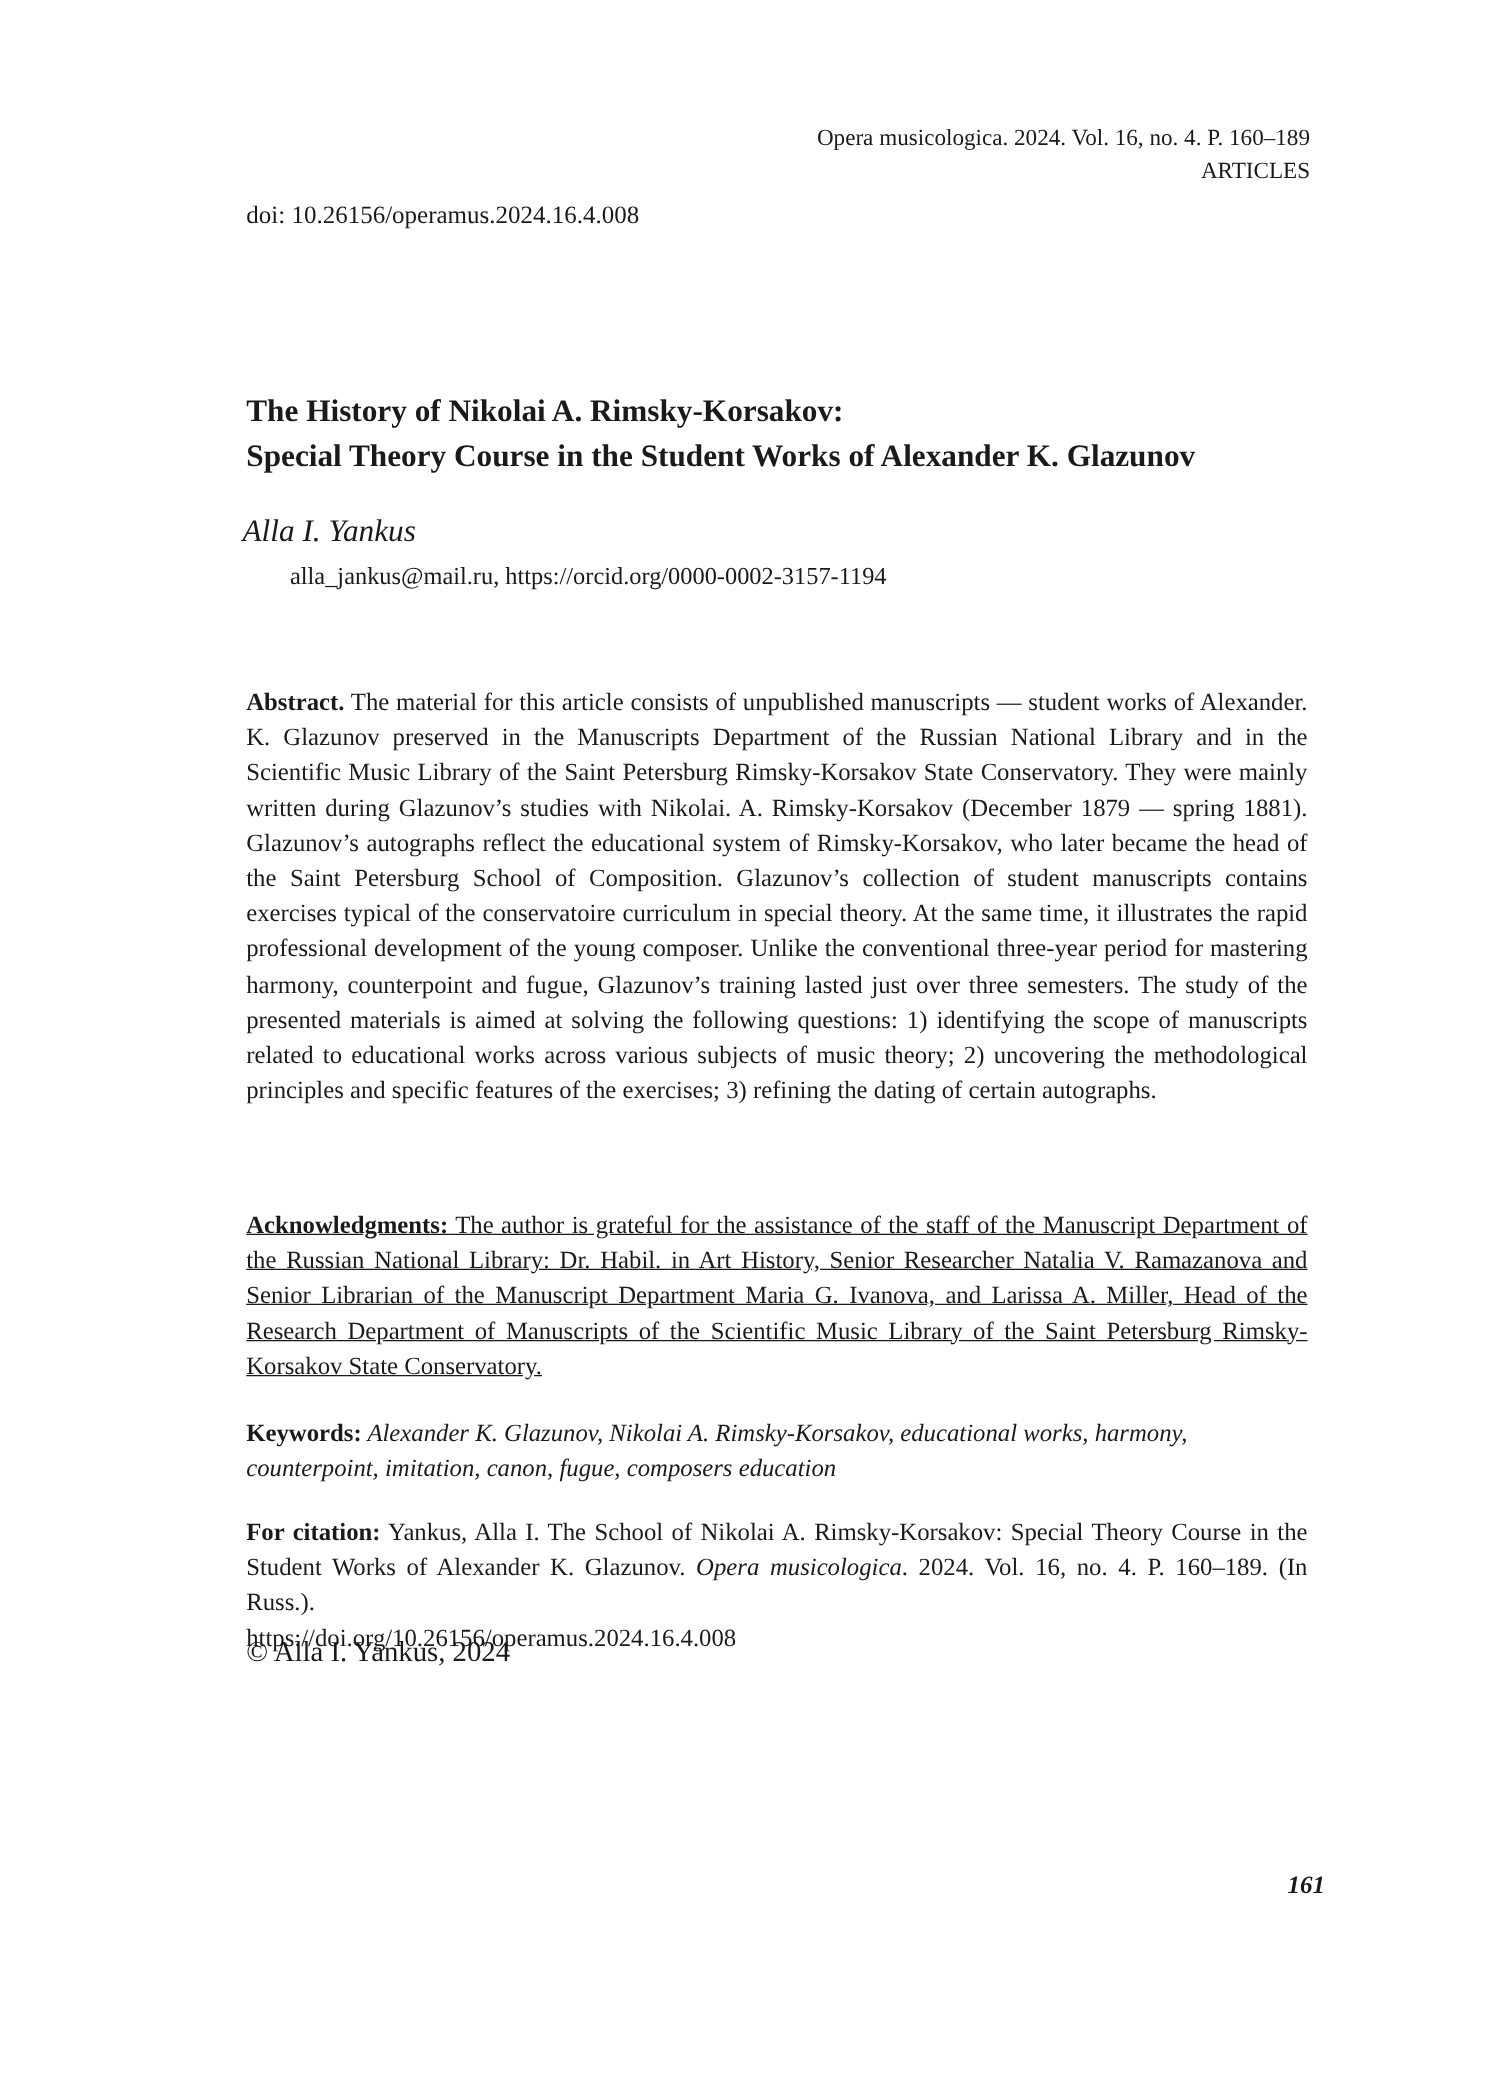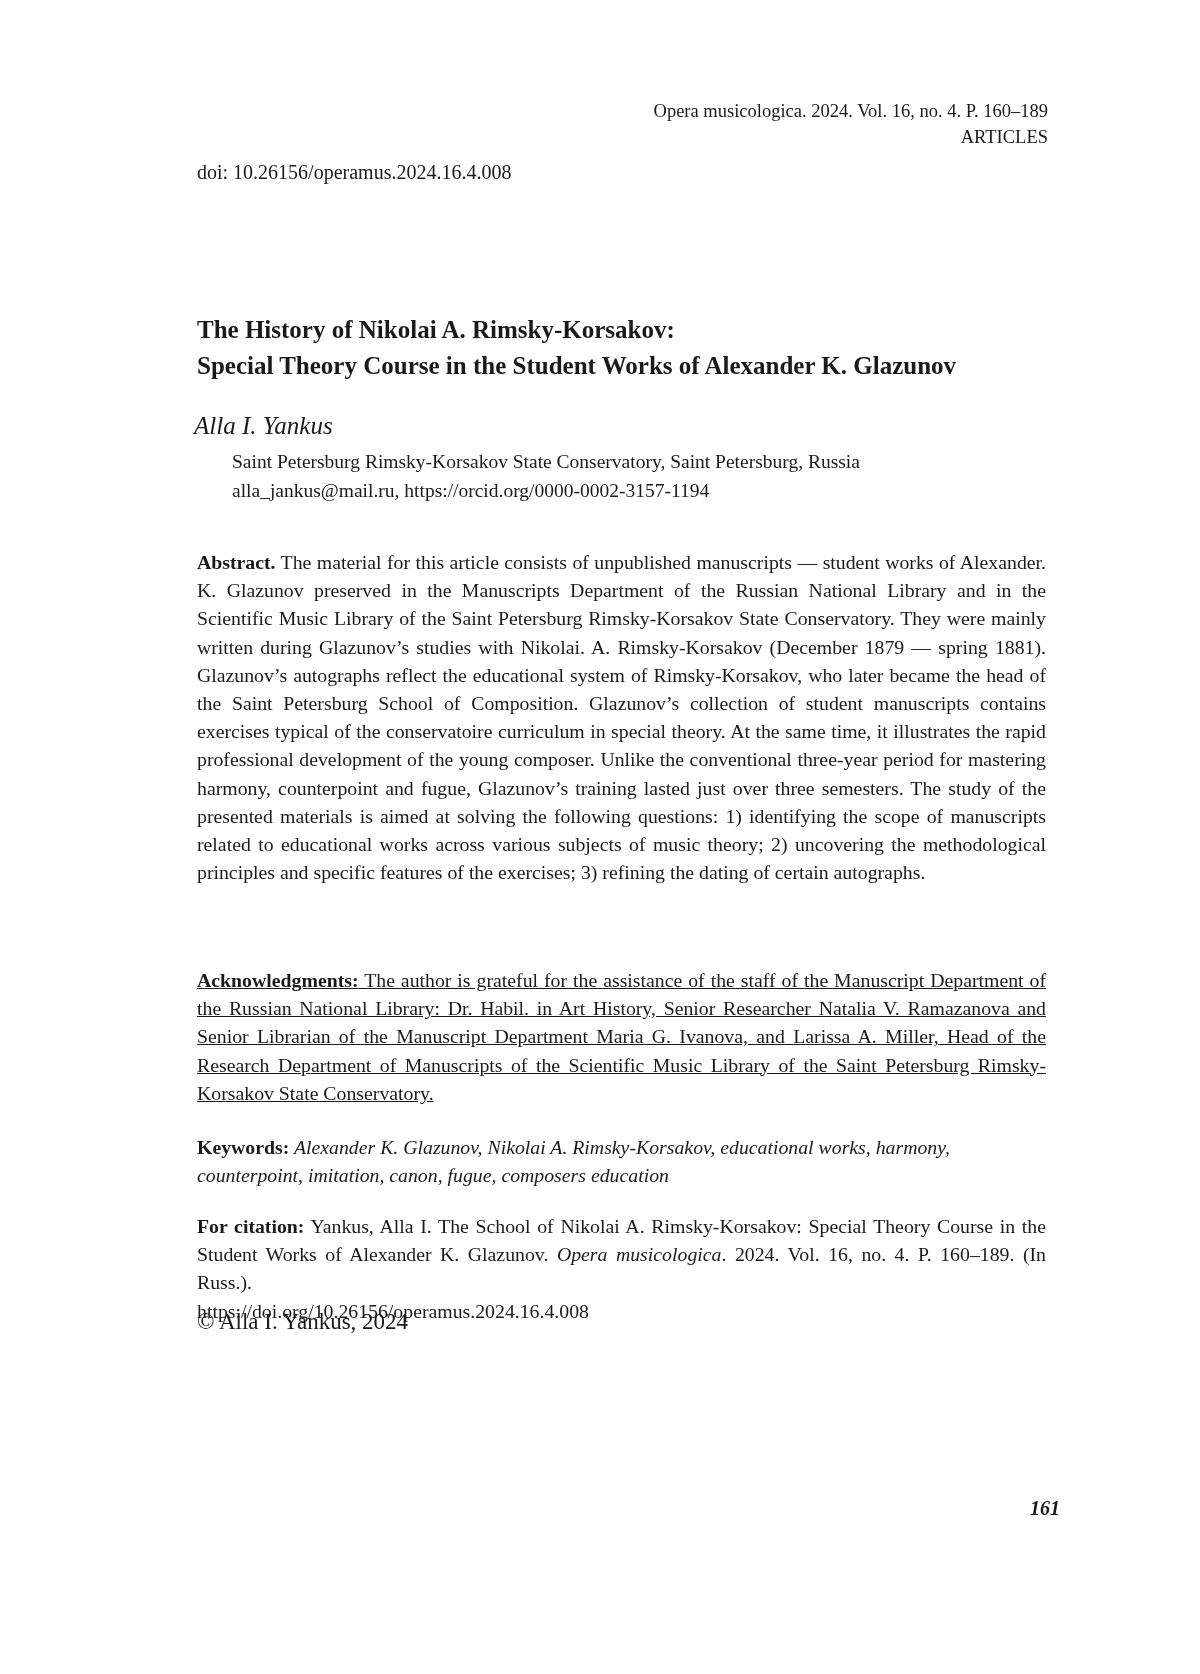--- a/index.html
+++ b/index.html
@@ -49,21 +49,20 @@
   <div>doi: 10.26156/operamus.2024.16.4.008</div>
 </div>
 
 <div class="abs title">
   <div>The History of Nikolai A. Rimsky-Korsakov:</div>
   <div>Special Theory Course in the Student Works of Alexander K. Glazunov</div>
 </div>
 
 <div class="abs author">Alla I. Yankus</div>
 <div class="abs affil">
-  <div>Saint Petersburg Rimsky-Korsakov State Conservatory, Saint Petersburg, Russia</div>
   <div>alla_jankus@mail.ru, https://orcid.org/0000-0002-3157-1194</div>
 </div>
 
 <p class="abs body-block abstract">
   <span class="lead">Abstract.</span><span> The material for this article consists of unpublished manuscripts — student works of Alexander. K. Glazunov preserved in the Manuscripts Department of the Russian National Library and in the Scientific Music Library of the Saint Petersburg Rimsky-Korsakov State Conservatory. They were mainly written during Glazunov’s studies with Nikolai. A. Rimsky-Korsakov (December 1879 — spring 1881). Glazunov’s autographs reflect the educational system of Rimsky-Korsakov, who later became the head of the Saint Petersburg School of Composition. Glazunov’s collection of student manuscripts contains exercises typical of the conservatoire curriculum in special theory. At the same time, it illustrates the rapid profes­sional development of the young composer. Unlike the conventional three-year period for mastering harmony, counterpoint and fugue, Glazunov’s training lasted just over three se­mesters. The study of the presented materials is aimed at solving the following questions: 1) identifying the scope of manuscripts related to educational works across various subjects of music theory; 2) uncovering the methodological principles and specific features of the exercises; 3) refining the dating of certain autographs.</span>
 </p>
 
 <p class="abs body-block ack">
   <span class="lead">Acknowledgments:</span><span> The author is grateful for the assistance of the staff of the Manuscript Department of the Russian National Library: Dr. Habil. in Art History, Senior Researcher Natalia V. Ramazanova and Senior Librarian of the Manuscript Department Maria G. Iva­nova, and Larissa A. Miller, Head of the Research Department of Manuscripts of the Scientific Music Library of the Saint Petersburg Rimsky-Korsakov State Conservatory.</span>
 </p>

